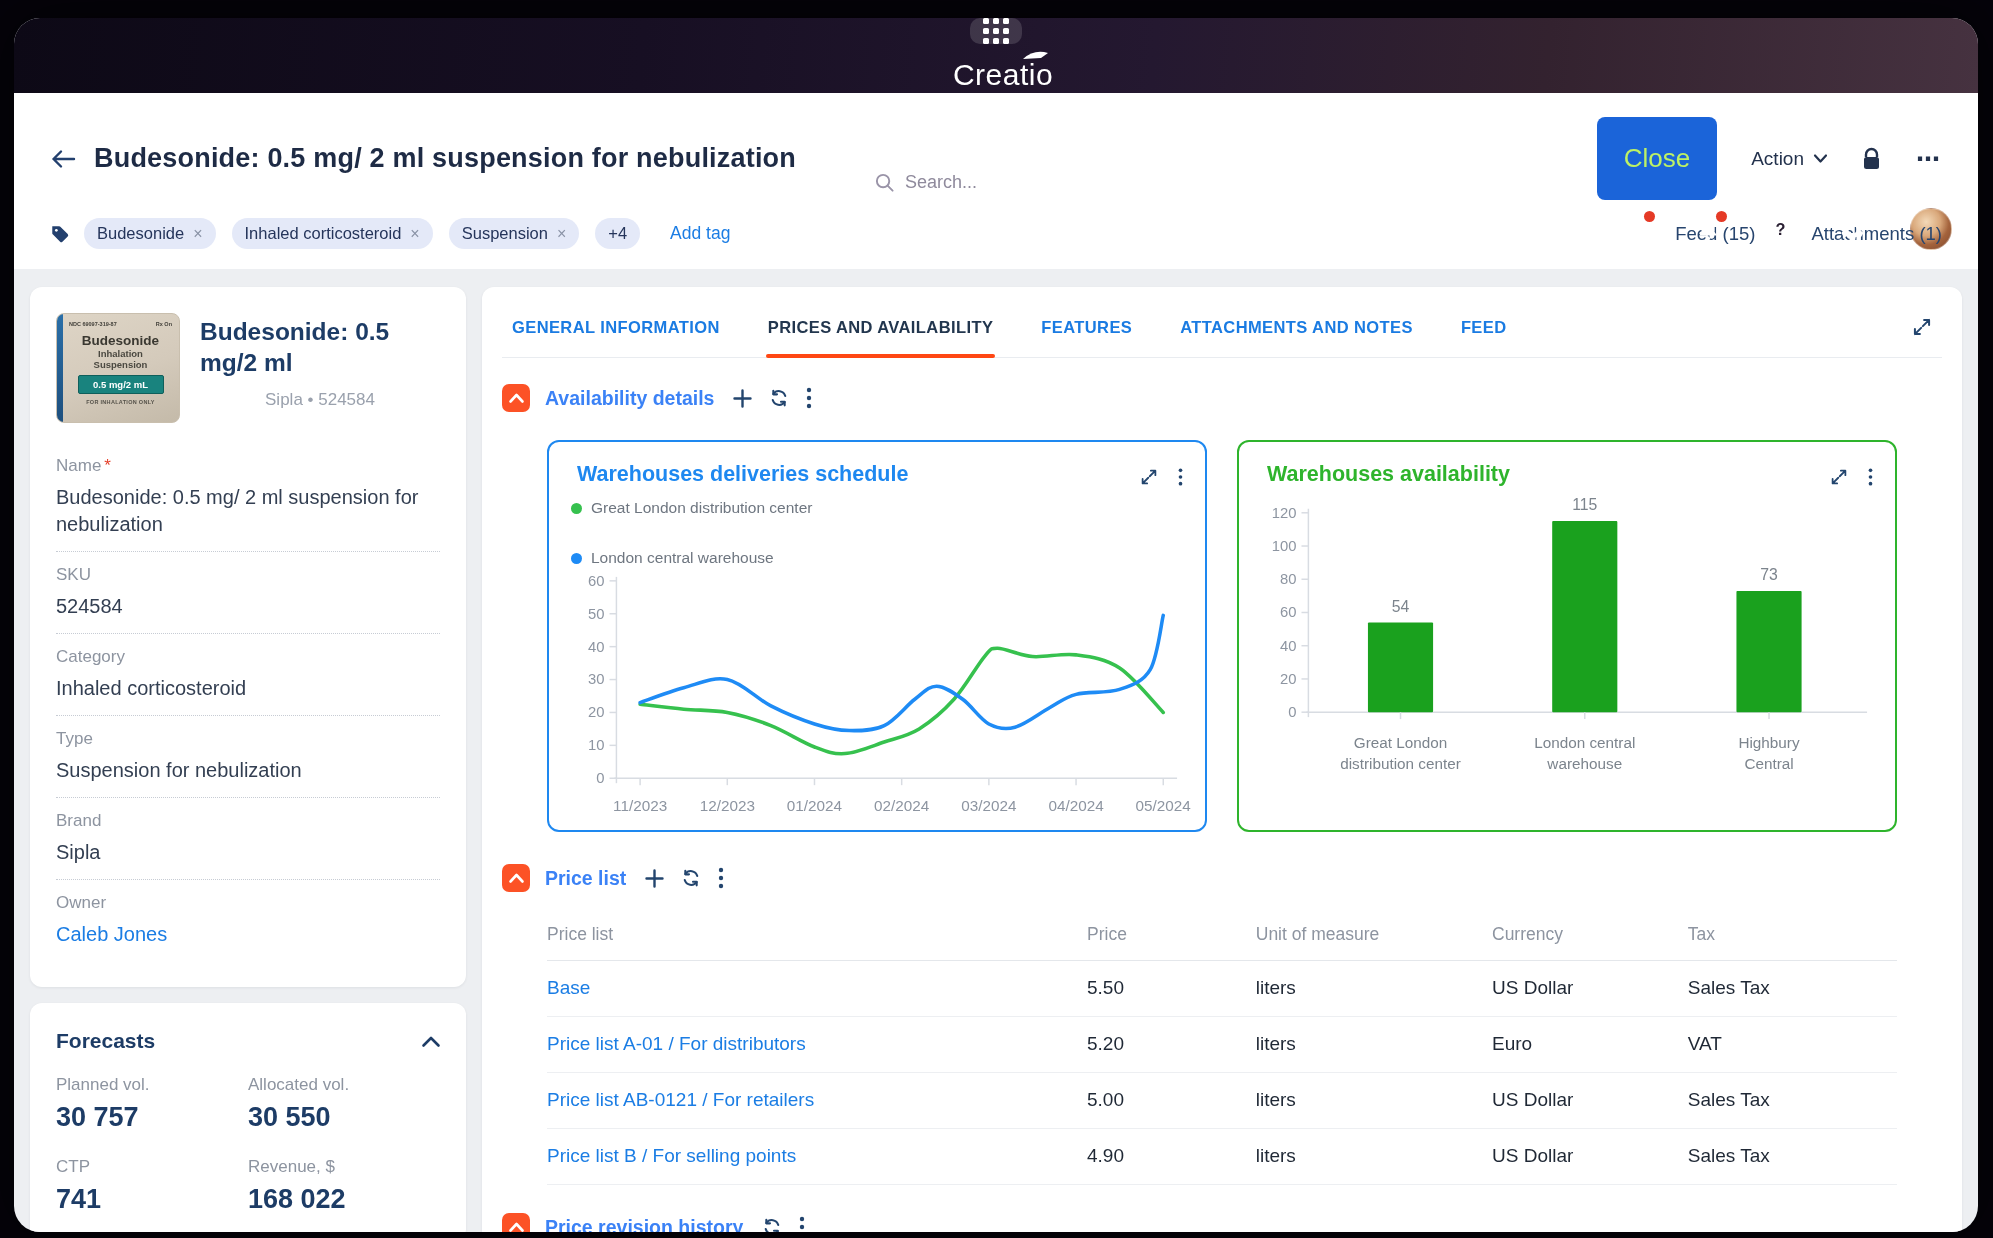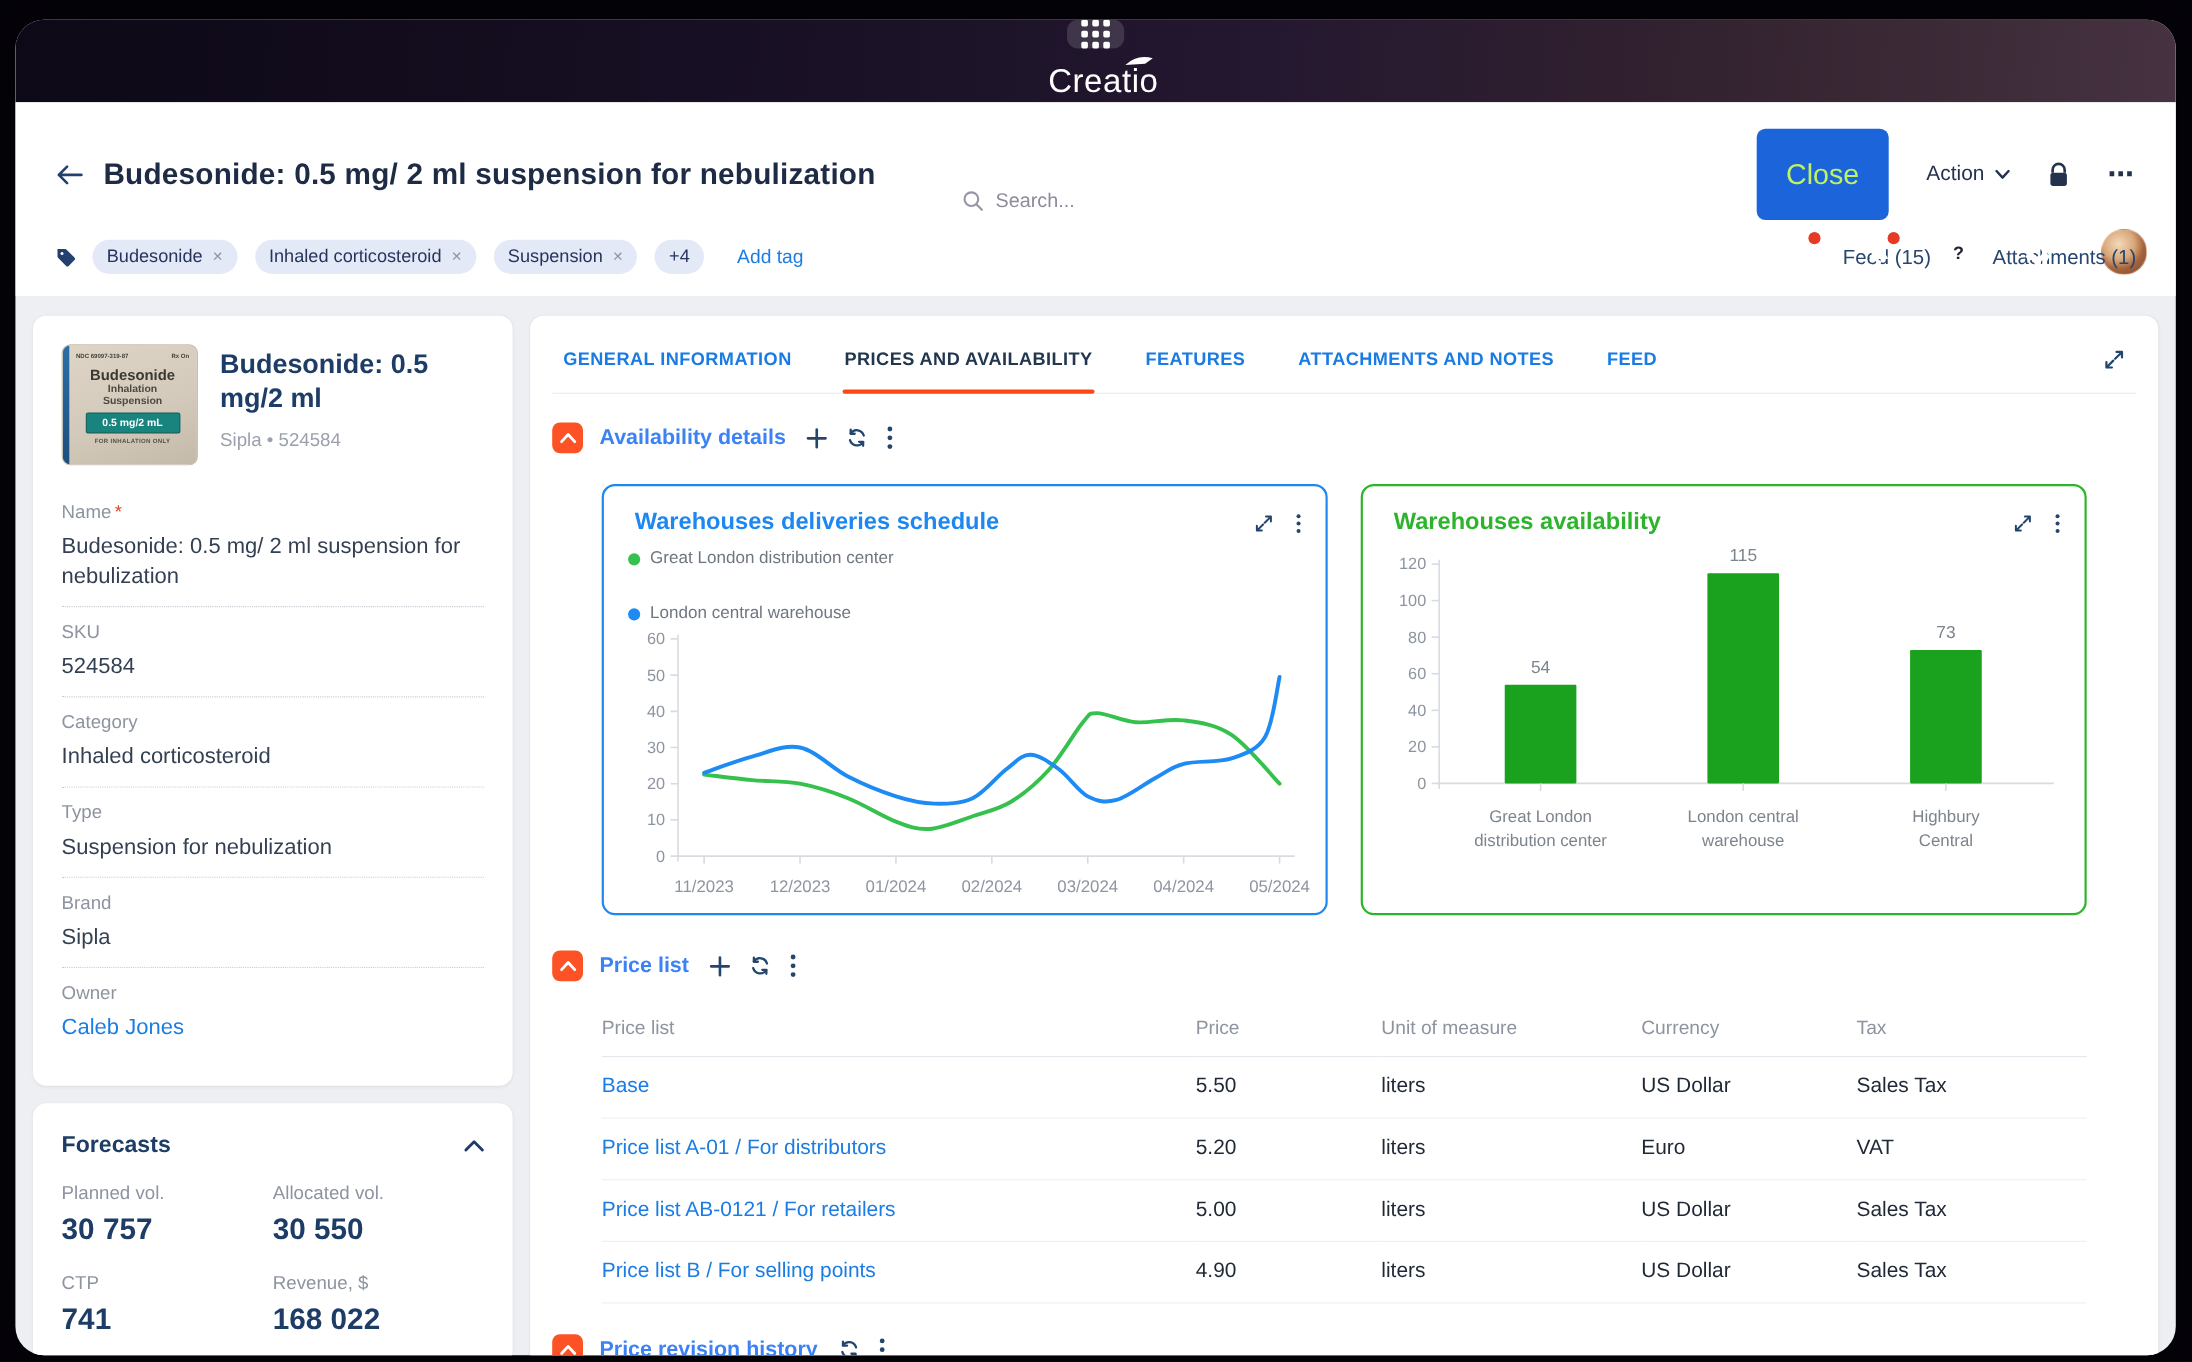--- a/index.html
+++ b/index.html
@@ -62,21 +62,21 @@
     padding:7px 7px 0 12px; }
   .prod-img::before { content:''; position:absolute; left:0; top:0; bottom:0; width:6px;
     background:linear-gradient(#2a6fa8,#1d4f7e); }
   .pi-top { display:flex; justify-content:space-between; font-size:5.5px; font-weight:700; color:#42403a; }
   .pi-name { text-align:center; font-size:13.5px; font-weight:700; color:#3a3831; margin-top:6px; }
   .pi-l2 { text-align:center; font-size:9.5px; font-weight:700; color:#4a4840; }
   .pi-dose { margin:5px auto 0; width:86px; background:#19837e; color:#fff; font-size:9.5px; font-weight:700;
     text-align:center; border-radius:2px; padding:3px 0; border:1px solid #0f5f5b; }
   .pi-foot { text-align:center; font-size:5.5px; font-weight:700; color:#55524a; margin-top:5px; letter-spacing:.3px; }
   .prod-title { font-size:24.5px; font-weight:700; color:#1d3c66; line-height:1.25; margin-top:4px; }
-  .prod-sub { color:#9aa1ad; font-size:17px; margin-top:12px; }
+  .prod-sub { color:#9aa1ad; font-size:17px; margin-top:12px;text-align:center; }
   .fields { margin-top:20px; }
   .field { padding:13px 0; border-bottom:1px dotted #c7ccd4; }
   .field:last-child { border-bottom:none; }
   .f-label { color:#8d94a0; font-size:17px; }
   .f-label .req { color:#e5402a; margin-left:3px; }
   .f-value { color:#333f52; font-size:20px; margin-top:8px; line-height:1.35; }
   .f-value.link { color:#1b7de4; cursor:pointer; }
 
   .forecasts-card { padding:26px; }
   .fc-head { display:flex; align-items:center; }
@@ -98,21 +98,21 @@
   .section-head { display:flex; align-items:center; gap:15px; margin-top:26px; }
   .collapse-sq { width:28px; height:28px; border-radius:7px; background:#fc5226; display:flex;
     align-items:center; justify-content:center; cursor:pointer; flex:none; }
   .sec-label { color:#3b82f6; font-size:19.5px; font-weight:700; }
   .sec-icons { display:flex; align-items:center; gap:17px; margin-left:4px; }
 
   .charts-row { display:flex; gap:30px; margin:28px 45px 0; }
   .chart-card { flex:1; height:392px; background:#fff; border-radius:12px; padding:16px 22px; }
   .chart-card.blue { border:2.5px solid #1e88f0; }
   .chart-card.green { border:2.5px solid #2eb42c; }
-  .cc-head { display:flex; align-items:center; }
+  .cc-head { display:flex; align-items:flex-end; }
   .cc-title { font-size:21.5px; font-weight:700; margin:4px 0 0 6px; }
   .chart-card.blue .cc-title { color:#1e88f0; }
   .chart-card.green .cc-title { color:#2eb42c; }
   .cc-icons { margin-left:auto; display:flex; align-items:center; gap:20px; margin-top:6px; }
   .legend { display:flex; justify-content:center; gap:32px; margin-top:12px; font-size:15.5px; color:#6e7680;flex-direction:column; }
   .lg { display:flex; align-items:center; }
   .lg i { width:11px; height:11px; border-radius:50%; display:inline-block; margin-right:9px; }
   .chart-mount svg { display:block; width:100%; }
   #line-chart { margin-top:2px; }
   #bar-chart { margin-top:10px; }

